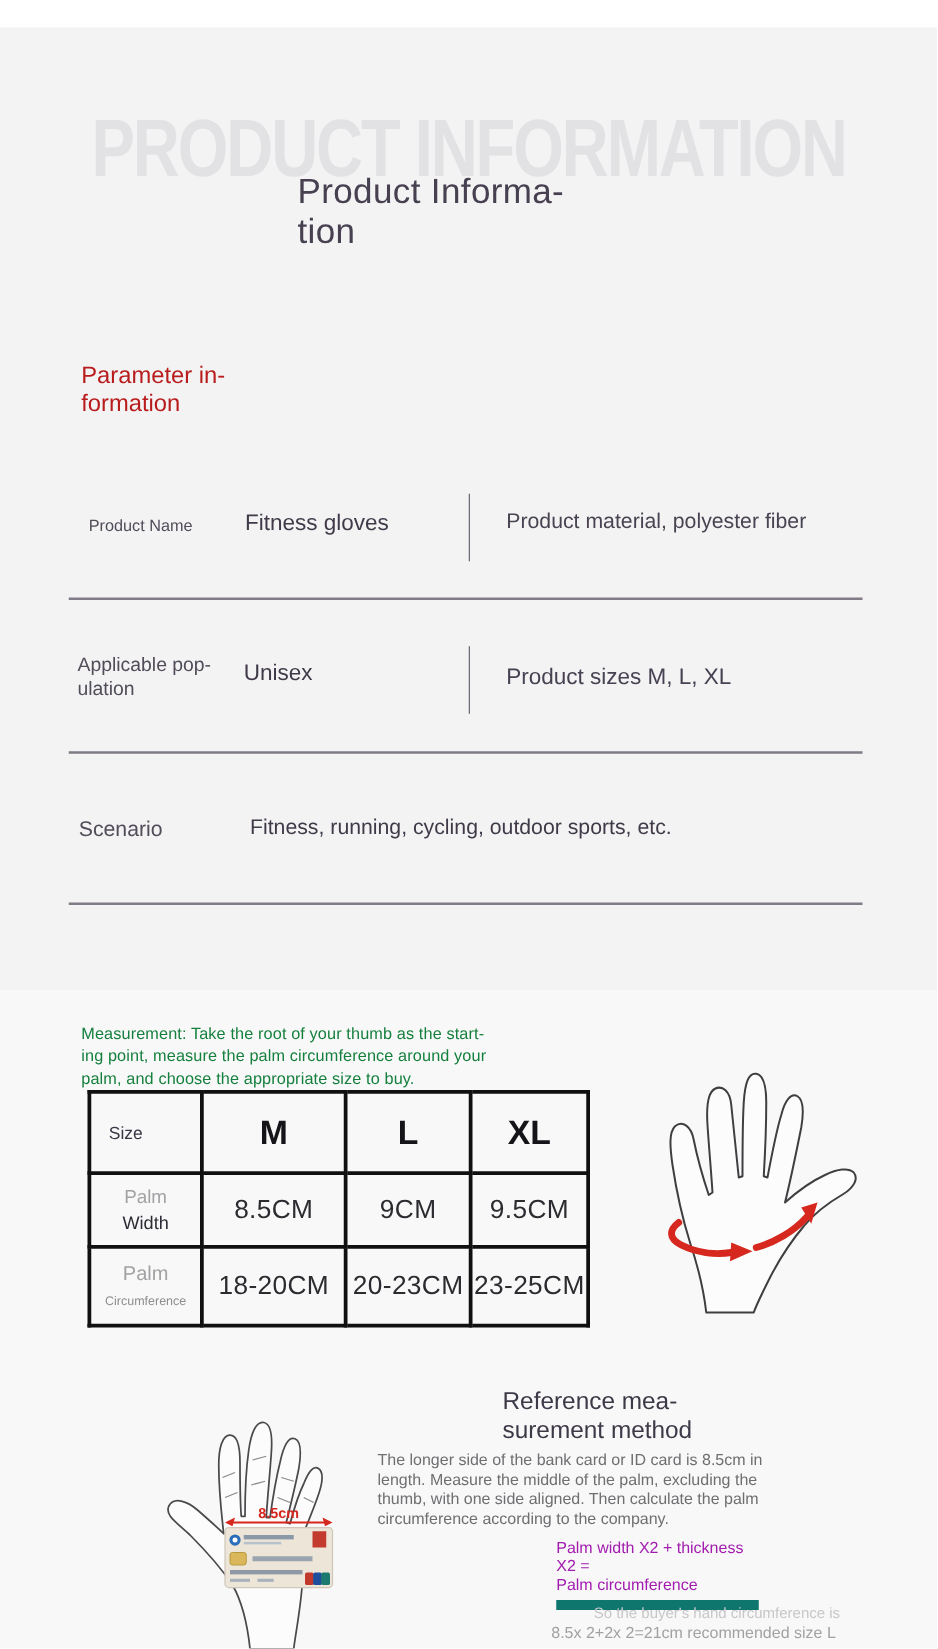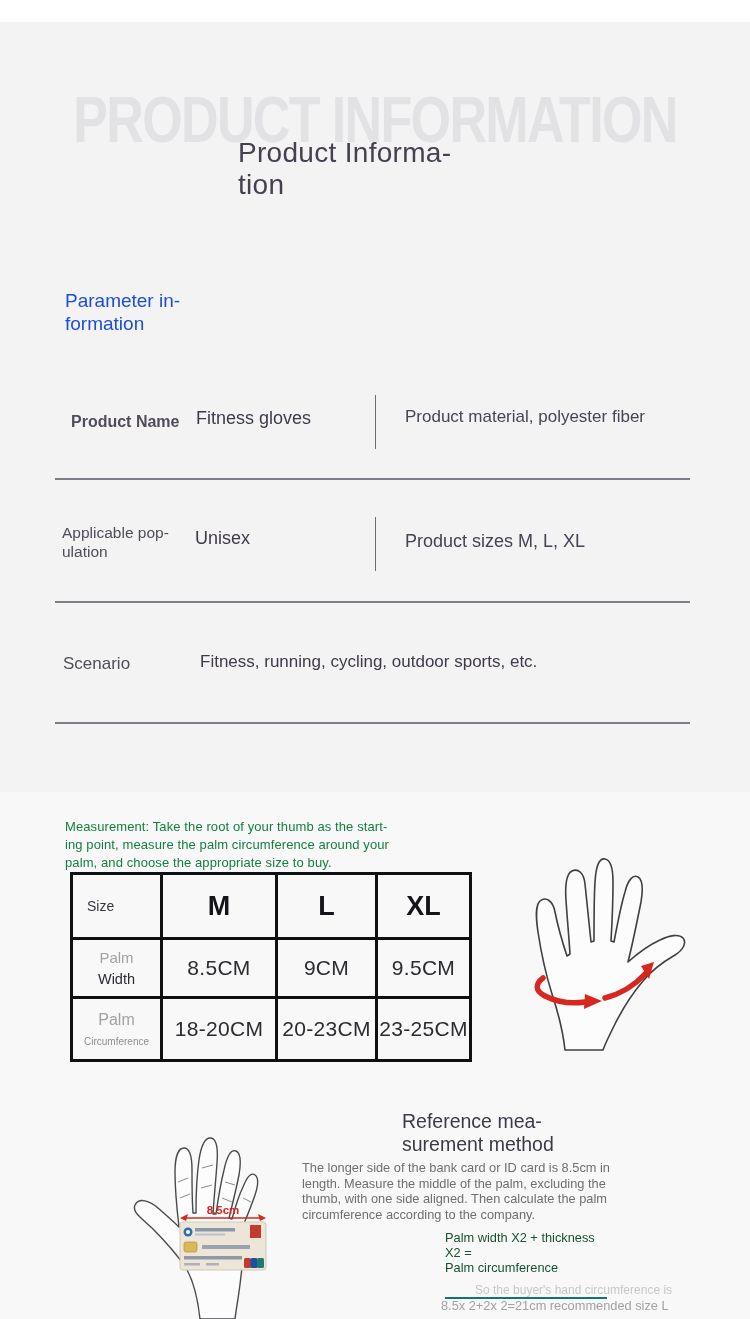--- a/index.html
+++ b/index.html
@@ -23,27 +23,27 @@
     font-size:62px; font-weight:bold; color:#e2e2e5;
     letter-spacing:-2px; white-space:nowrap;
     transform:scaleX(0.84) scaleY(1.05); transform-origin:50% 50%;
   }
   .page-title {
     left:238px; top:137px; width:260px;
     font-size:28px; color:#474050; line-height:1.16; letter-spacing:0.3px;
   }
   .param-title {
     left:65px; top:289px; width:220px;
-    font-size:19px; color:#1d4ed8; line-height:1.22;
+    font-size:19px; color:#b91c1c; line-height:1.22;
   }
 
   
   .lbl { color:#514c58; }
   .val { color:#403a48; }
-  .row1-label { left:71px; top:413px; font-size:16px;font-weight:bold; }
+  .row1-label { left:71px; top:413px; font-size:13px; }
   .row1-value { left:196px; top:408px; font-size:18px; }
   .row1-right { left:405px; top:407px; font-size:17px; color:#4a4452; }
   .row2-label { left:62px; top:524px; font-size:15.5px; line-height:1.22; }
   .row2-value { left:195px; top:528px; font-size:18px; }
   .row2-right { left:405px; top:531px; font-size:18px; color:#474151; }
   .row3-label { left:63px; top:654px; font-size:17px; }
   .row3-value { left:200px; top:652px; font-size:17px; }
   .vdiv { width:1px; background:#6f6a76; }
   .vdiv1 { left:375px; top:395px; height:54px; }
   .vdiv2 { left:375px; top:517px; height:54px; }
@@ -88,22 +88,22 @@
   .ref-title {
     left:402px; top:1110px; width:270px; text-align:left;
     font-size:19.5px; color:#3e3947; line-height:1.2;
   }
   .ref-body {
     left:302px; top:1160px; width:370px;
     font-size:12.8px; color:#6f6f71; line-height:1.23;
   }
   .formula {
     left:445px; top:1230px; width:162px;
-    font-size:12.8px; color:#14532d; line-height:1.18;
-    border-bottom:2px solid #0f766e; padding-bottom:22px;
+    font-size:12.8px; color:#a21caf; line-height:1.18;
+    border-bottom:8px solid #0f766e; padding-bottom:5px;
   }
   .note1 { left:434px; top:1267px; font-size:12px; color:#c7c7c9; }
   .note2 { left:475px; top:1283px; font-size:12px; color:#c7c7c9; }
   .note3 { left:441px; top:1298px; font-size:12.8px; color:#a2a2a4; }
 </style>
 </head>
 <body>
 
 <div id="page">
 

